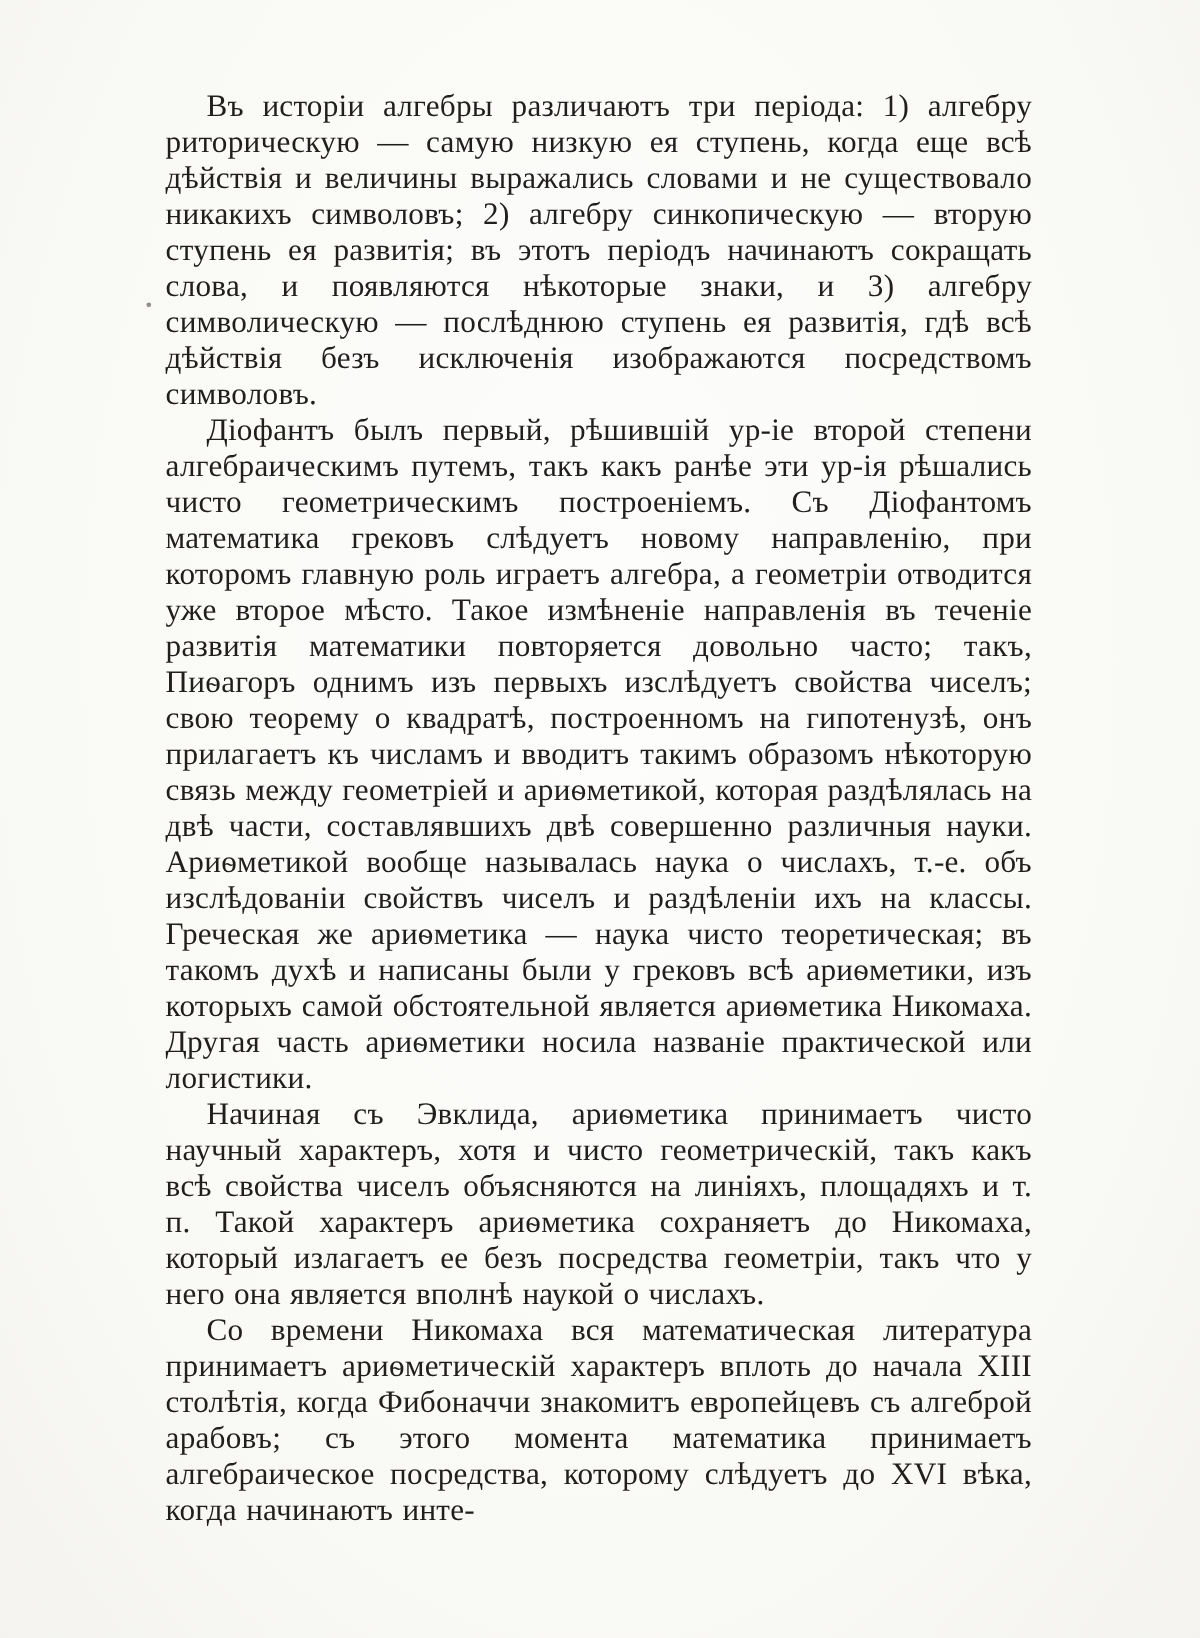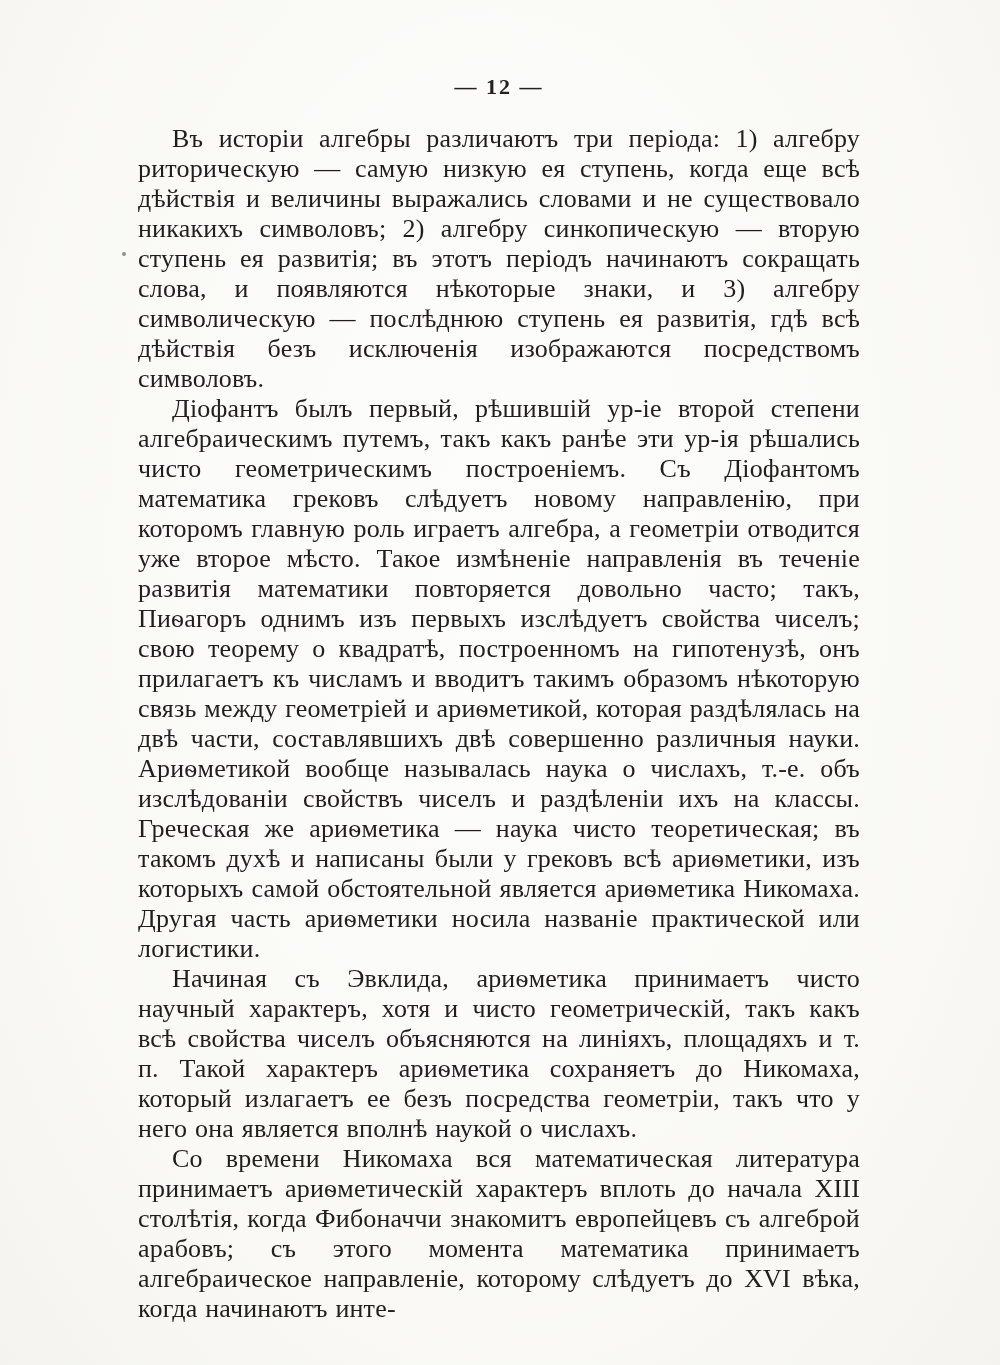--- a/index.html
+++ b/index.html
@@ -57,21 +57,20 @@
     border-radius: 50%;
     background: rgba(60,58,54,0.55);
   }
 </style>
 </head>
 <body>
 
 <div class="sheet">
   <span class="scan-speck"></span>
   <div class="text-column">
-    <div class="page-number">— 12 —</div>
     <div class="body-text">
       <p>Въ исторіи алгебры различаютъ три періода: 1) алгебру риторическую — самую низкую ея ступень, когда еще всѣ дѣйствія и величины выражались словами и не существовало никакихъ символовъ; 2) алгебру синкопическую — вторую ступень ея развитія; въ этотъ періодъ начинаютъ сокращать слова, и появляются нѣкоторые знаки, и 3) алгебру символическую — послѣднюю ступень ея развитія, гдѣ всѣ дѣйствія безъ исключенія изображаются посредствомъ символовъ.</p>
       <p>Діофантъ былъ первый, рѣшившій ур-іе второй степени алгебраическимъ путемъ, такъ какъ ранѣе эти ур-ія рѣшались чисто геометрическимъ построеніемъ. Съ Діофантомъ математика грековъ слѣдуетъ новому направленію, при которомъ главную роль играетъ алгебра, а геометріи отводится уже второе мѣсто. Такое измѣненіе направленія въ теченіе развитія математики повторяется довольно часто; такъ, Пиѳагоръ однимъ изъ первыхъ изслѣдуетъ свойства чиселъ; свою теорему о квадратѣ, построенномъ на гипотенузѣ, онъ прилагаетъ къ числамъ и вводитъ такимъ образомъ нѣкоторую связь между геометріей и ариѳметикой, которая раздѣлялась на двѣ части, составлявшихъ двѣ совершенно различныя науки. Ариѳметикой вообще называлась наука о числахъ, т.-е. объ изслѣдованіи свойствъ чиселъ и раздѣленіи ихъ на классы. Греческая же ариѳметика — наука чисто теоретическая; въ такомъ духѣ и написаны были у грековъ всѣ ариѳметики, изъ которыхъ самой обстоятельной является ариѳметика Никомаха. Другая часть ариѳметики носила названіе практической или логистики.</p>
       <p>Начиная съ Эвклида, ариѳметика принимаетъ чисто научный характеръ, хотя и чисто геометрическій, такъ какъ всѣ свойства чиселъ объясняются на линіяхъ, площадяхъ и т. п. Такой характеръ ариѳметика сохраняетъ до Никомаха, который излагаетъ ее безъ посредства геометріи, такъ что у него она является вполнѣ наукой о числахъ.</p>
-      <p>Со времени Никомаха вся математическая литература принимаетъ ариѳметическій характеръ вплоть до начала XIII столѣтія, когда Фибоначчи знакомитъ европейцевъ съ алгеброй арабовъ; съ этого момента математика принимаетъ алгебраическое направленіе, которому слѣдуетъ до XVI вѣка, когда начинаютъ инте-</p>
+      <p>Со времени Никомаха вся математическая литература принимаетъ ариѳметическій характеръ вплоть до начала XIII столѣтія, когда Фибоначчи знакомитъ европейцевъ съ алгеброй арабовъ; съ этого момента математика принимаетъ алгебраическое посредства, которому слѣдуетъ до XVI вѣка, когда начинаютъ инте-</p>
     </div>
   </div>
 </div>
 
 </body></html>

